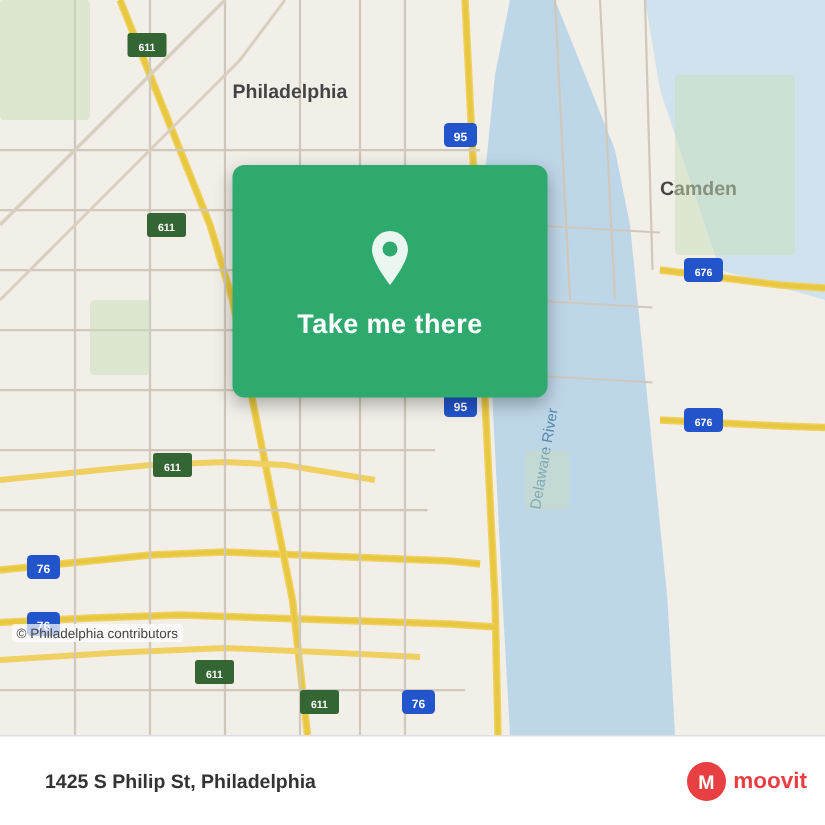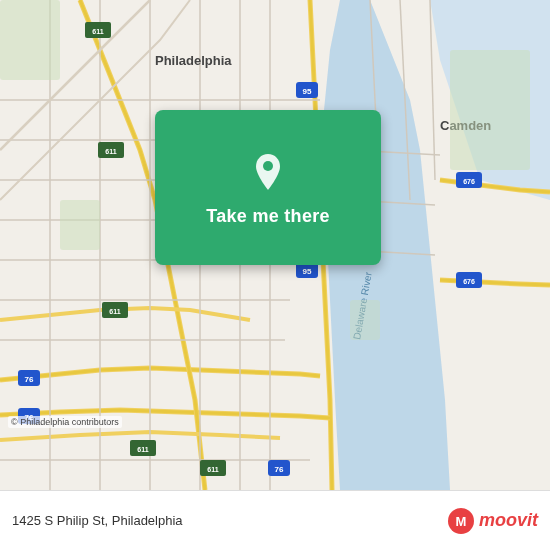--- a/index.html
+++ b/index.html
@@ -26,21 +26,21 @@
       height: 100%;
       position: absolute;
       top: 0; left: 0;
     }
 
     
     #take-me-there-card {
       position: absolute;
       top: 110px;
       left: 155px;
-      width: 226px;
+      width: 210px;
       height: 155px;
       background-color: #2eaa6e;
       border-radius: 8px;
       display: flex;
       flex-direction: column;
       align-items: center;
       justify-content: center;
       cursor: pointer;
       box-shadow: 0 4px 12px rgba(0,0,0,0.3);
       gap: 10px;
@@ -69,39 +69,39 @@
       display: flex;
       align-items: center;
       justify-content: space-between;
       padding: 0 12px;
       border-top: 1px solid #ddd;
     }
 
     #address-text {
       font-size: 13px;
       color: #333;
-      font-weight: 400;
+      font-weight: 700;
+      margin-left: 18px;
     }
 
     #moovit-logo {
       display: flex;
       align-items: center;
       gap: 4px;
     }
 
     #moovit-icon {
       width: 28px;
       height: 28px;
     }
 
     #moovit-brand {
-      font-size: 18px;
+      font-size: 15px;
       font-weight: bold;
       color: #e84042;
-      font-style: italic;
     }
 
     #copyright-text {
       position: absolute;
       bottom: 62px;
       left: 8px;
       font-size: 9px;
       color: #444;
       background: rgba(255,255,255,0.7);
       padding: 1px 3px;

